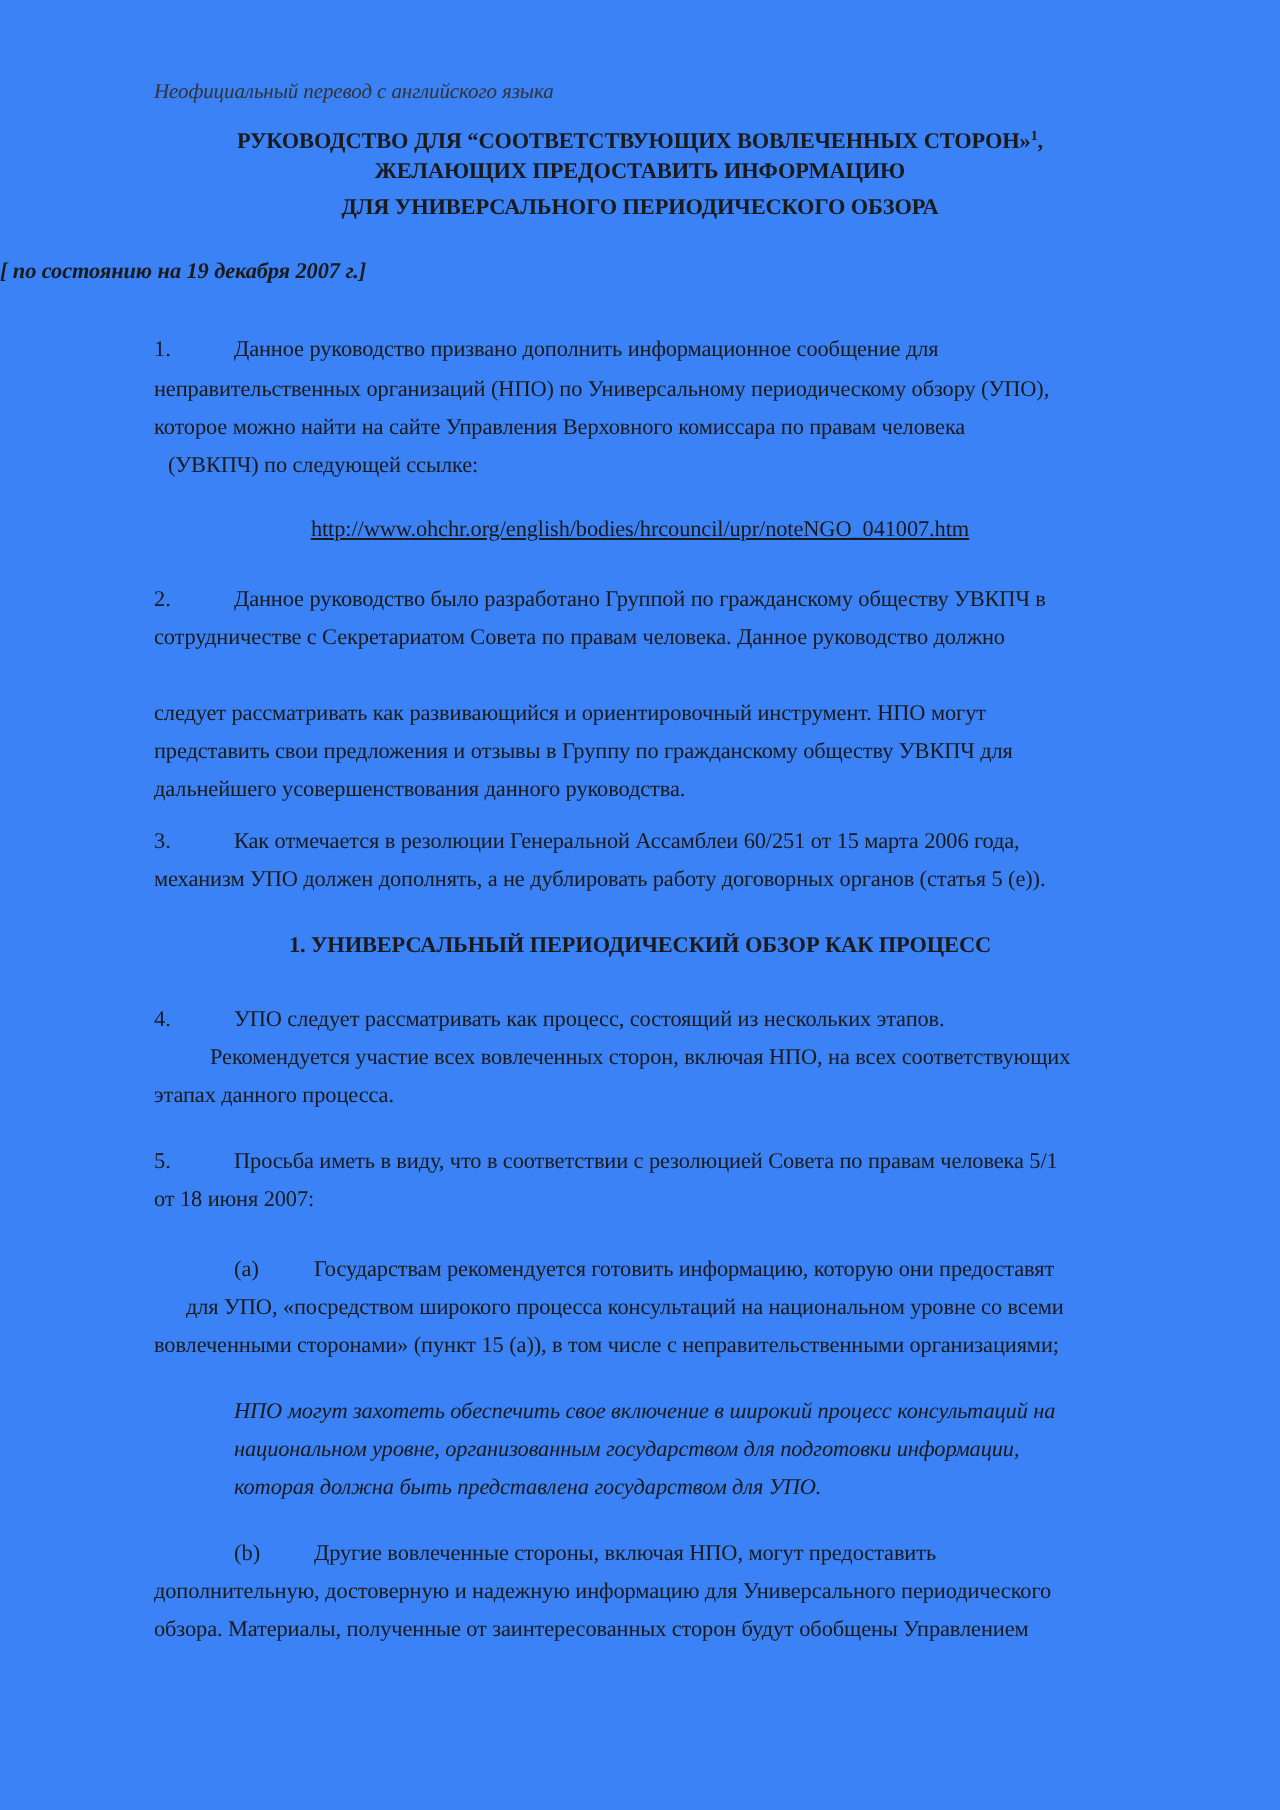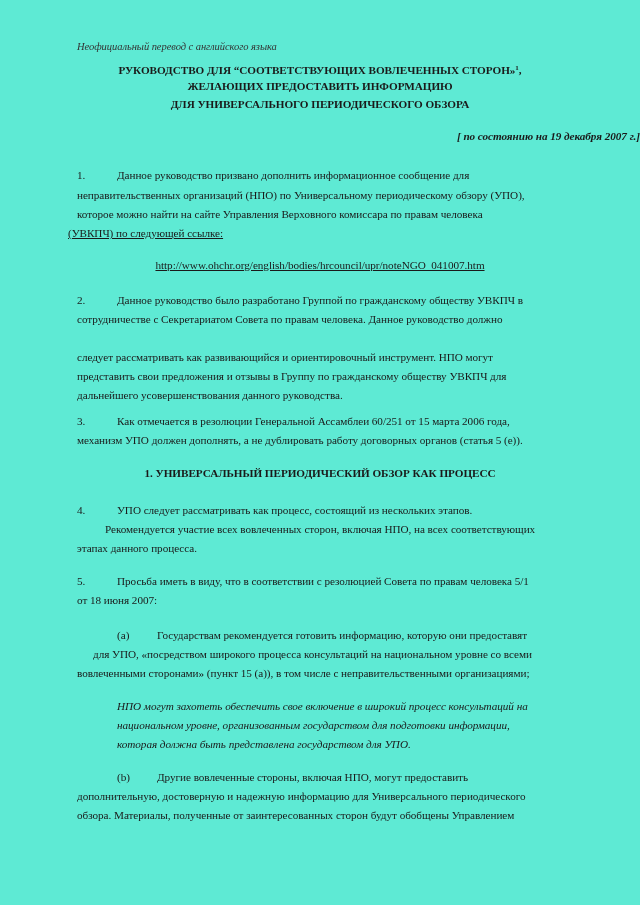--- a/index.html
+++ b/index.html
@@ -12,21 +12,21 @@
     height: 905px;
     overflow: hidden;
     position: relative;
     font-family: "Liberation Serif", "DejaVu Serif", serif;
     color: #1a1a1a;
   }
   .page {
     position: absolute;
     left: 0; top: 0;
     width: 640px; height: 905px;
-    background: #5eead4;
+    background: #3b82f6;
   }
   .line {
     position: absolute;
     white-space: nowrap;
     font-size: 11.2px;
     line-height: 14px;
     letter-spacing: -0.05px;
   }
   .note {
     left: 77px; top: 40px;
@@ -36,21 +36,21 @@
   }
   .title {
     left: 0; width: 640px;
     text-align: center;
     font-weight: bold;
     font-size: 11.2px;
   }
   .title sup { font-size: 7px; vertical-align: 4px; }
   .subtitle {
     left: 0; width: 640px;
-    text-align: right;
+    text-align: left;
     font-weight: bold;
     font-style: italic;
     font-size: 11.2px;
   }
   .num {
     position: absolute;
     font-size: 11.2px;
     line-height: 14px;
   }
   .link {
@@ -77,21 +77,21 @@
   <div class="line title" style="top:61px;"><span>РУКОВОДСТВО ДЛЯ “СООТВЕТСТВУЮЩИХ ВОВЛЕЧЕННЫХ СТОРОН»</span><sup>1</sup><span>,</span></div>
   <div class="line title" style="top:79px;">ЖЕЛАЮЩИХ ПРЕДОСТАВИТЬ ИНФОРМАЦИЮ</div>
   <div class="line title" style="top:97px;">ДЛЯ УНИВЕРСАЛЬНОГО ПЕРИОДИЧЕСКОГО ОБЗОРА</div>
 
   <div class="line subtitle" style="top:129px;">[ по состоянию на 19 декабря 2007 г.]</div>
 
   <div class="num" style="left:77px; top:168px;">1.</div>
   <div class="line" style="left:117px; top:168px;">Данное руководство призвано дополнить информационное сообщение для</div>
   <div class="line" style="left:77px; top:188px;">неправительственных организаций (НПО) по Универсальному периодическому обзору (УПО),</div>
   <div class="line" style="left:77px; top:207px;">которое можно найти на сайте Управления Верховного комиссара по правам человека</div>
-  <div class="line" style="left:68px; top:226px;text-decoration:underline;">(УВКПЧ) по следующей ссылке:</div>
+  <div class="line" style="left:84px; top:226px;">(УВКПЧ) по следующей ссылке:</div>
 
   <div class="line link" style="top:258px;">http://www.ohchr.org/english/bodies/hrcouncil/upr/noteNGO_041007.htm</div>
 
   <div class="num" style="left:77px; top:293px;">2.</div>
   <div class="line" style="left:117px; top:293px;">Данное руководство было разработано Группой по гражданскому обществу УВКПЧ  в</div>
   <div class="line" style="left:77px; top:312px;">сотрудничестве с Секретариатом Совета по правам человека. Данное руководство должно</div>
   <div class="line" style="left:77px; top:350px;">следует рассматривать как развивающийся и ориентировочный инструмент. НПО могут</div>
   <div class="line" style="left:77px; top:369px;">представить свои предложения и отзывы в Группу по гражданскому обществу УВКПЧ для</div>
   <div class="line" style="left:77px; top:388px;">дальнейшего усовершенствования данного руководства.</div>
 

